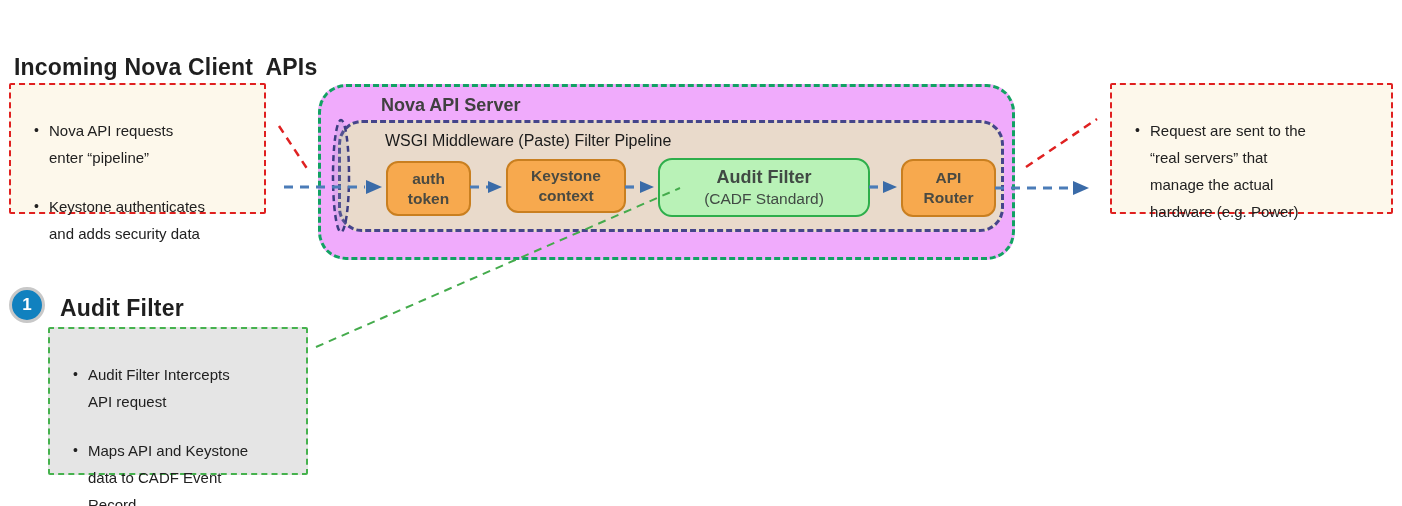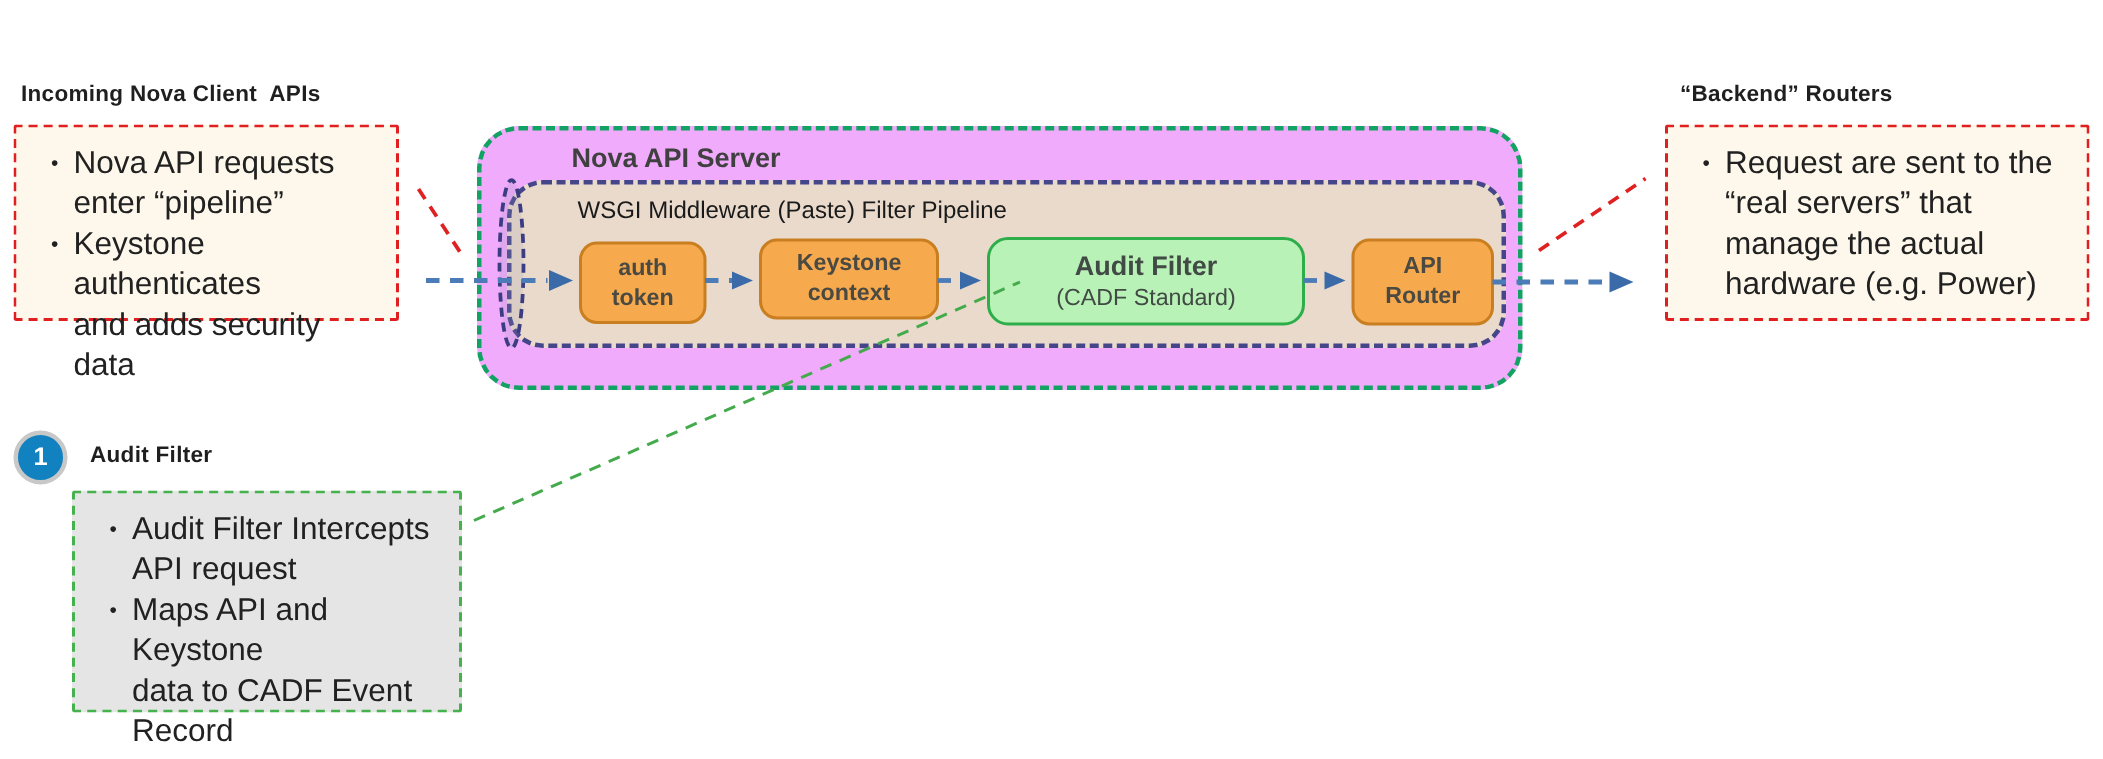--- a/index.html
+++ b/index.html
@@ -3,39 +3,39 @@
 <meta charset="utf-8">
 <style>
   * { margin:0; padding:0; box-sizing:border-box; }
   body { background:#ffffff; font-family:"Liberation Sans", sans-serif; }
   .canvas {
     position:relative; width:1402px; height:506px; background:#ffffff; overflow:hidden;
   }
 
   
   .title {
-    position:absolute; font-size:15px; font-weight:bold; color:#1f1f1f;
+    position:absolute; font-size:23px; font-weight:bold; color:#1f1f1f;
     white-space:pre; letter-spacing:0.2px;
   }
   .t-incoming { left:14px; top:54px; }
   .t-backend  { left:1120px; top:54px; }
   .t-audit    { left:60px;  top:295px; }
 
   
   .note {
     position:absolute; background:#FDF8EB; border:2px dashed #E02020; border-radius:2px;
   }
   .note-incoming { left:9px;    top:83px;  width:257px; height:131px; }
   .note-backend  { left:1110px; top:83px;  width:283px; height:131px; }
   .note-audit    { left:48px;   top:327px; width:260px; height:148px;
                    background:#e5e5e5; border-color:#46B24E; }
   .bullets { list-style:none; padding:10px 4px 0 21px; }
   .bullet {
-    position:relative; padding-left:17px; font-size:21px; line-height:27px;
-    color:#212121; white-space:pre-line;
+    position:relative; padding-left:17px; font-size:15px; line-height:27px;
+    color:#212121; white-space:pre-line;margin-top:22px;
   }
   .bullet::before {
     content:"\2022"; position:absolute; left:2px; top:0; font-size:14px; color:#212121;
   }
 
   
   .server {
     position:absolute; left:318px; top:84px; width:697px; height:176px;
     background:#f0abfc; border:3px dashed #12A263; border-radius:28px;
   }
@@ -107,21 +107,20 @@
 context</div>
       <div class="stage stage-audit">
         <div class="stg-title">Audit Filter</div>
         <div class="stg-sub">(CADF Standard)</div>
       </div>
       <div class="stage stage-router">API
 Router</div>
     </div>
   </div>
 
-  <div class="title t-backend">“Backend” Routers</div>
   <div class="note note-backend">
     <ul class="bullets">
       <li class="bullet">Request are sent to the
 “real servers” that
 manage the actual
 hardware (e.g. Power)</li>
     </ul>
   </div>
 
   <div class="badge">1</div>

